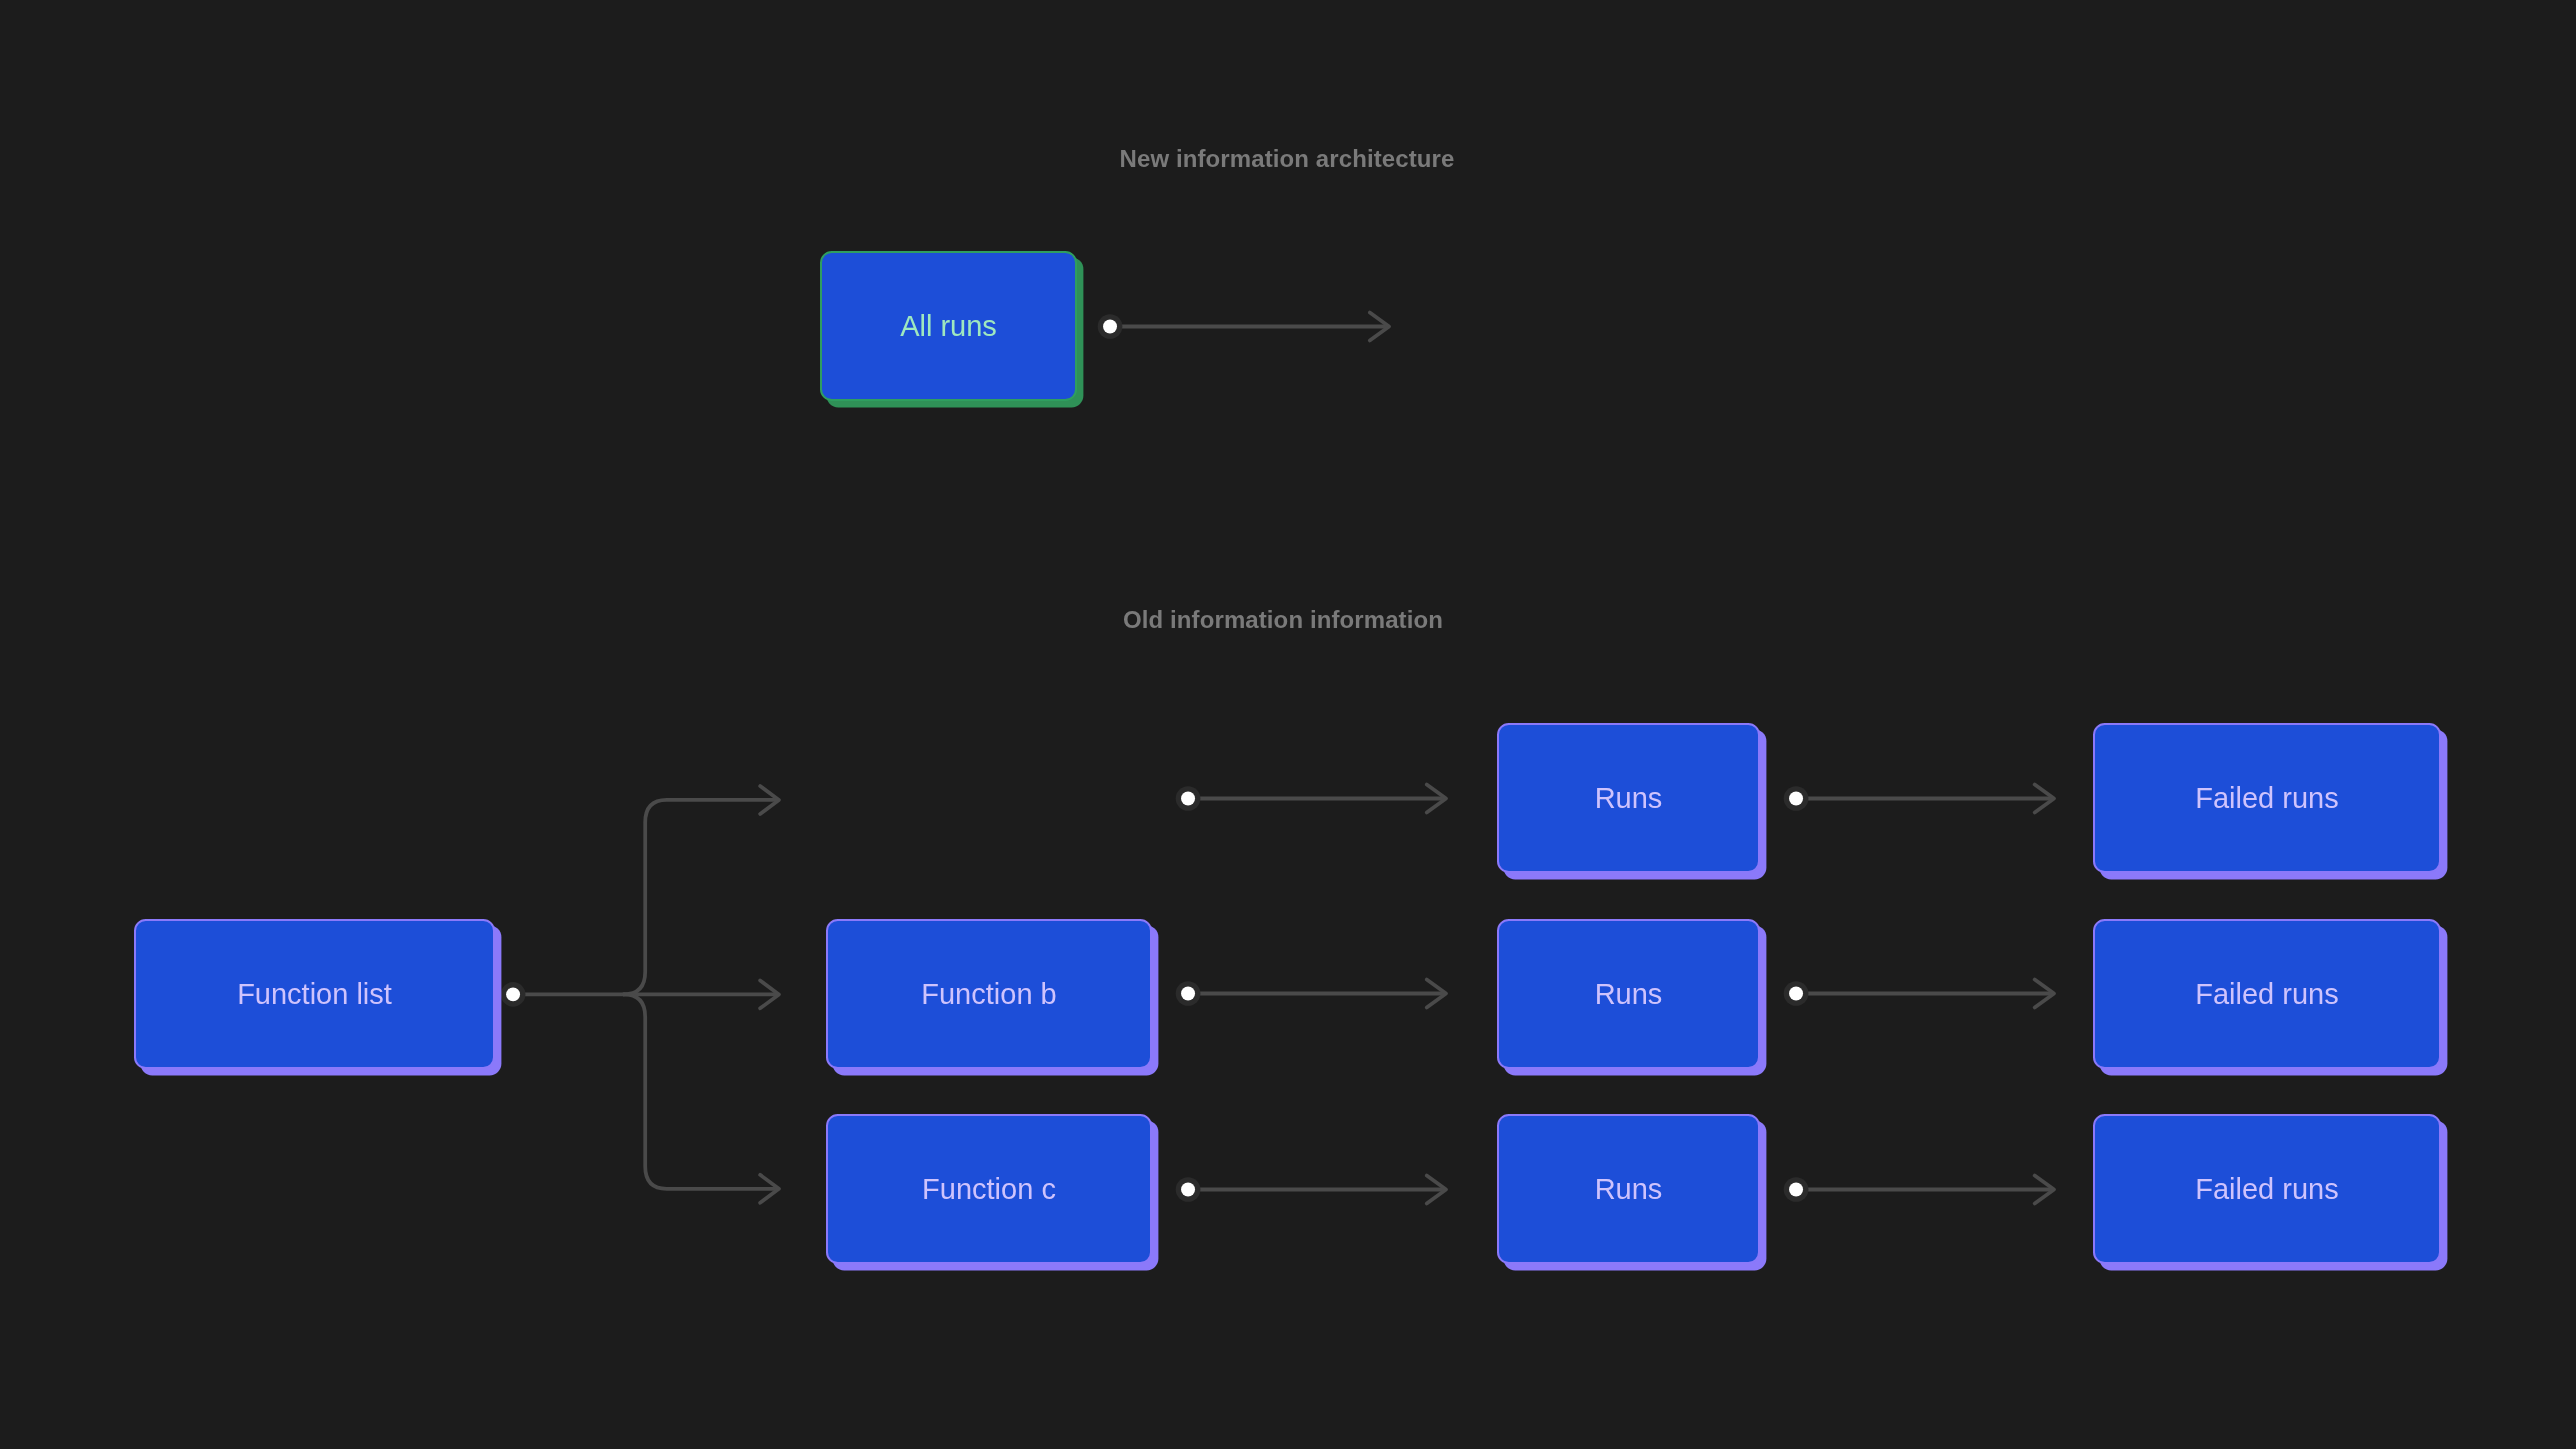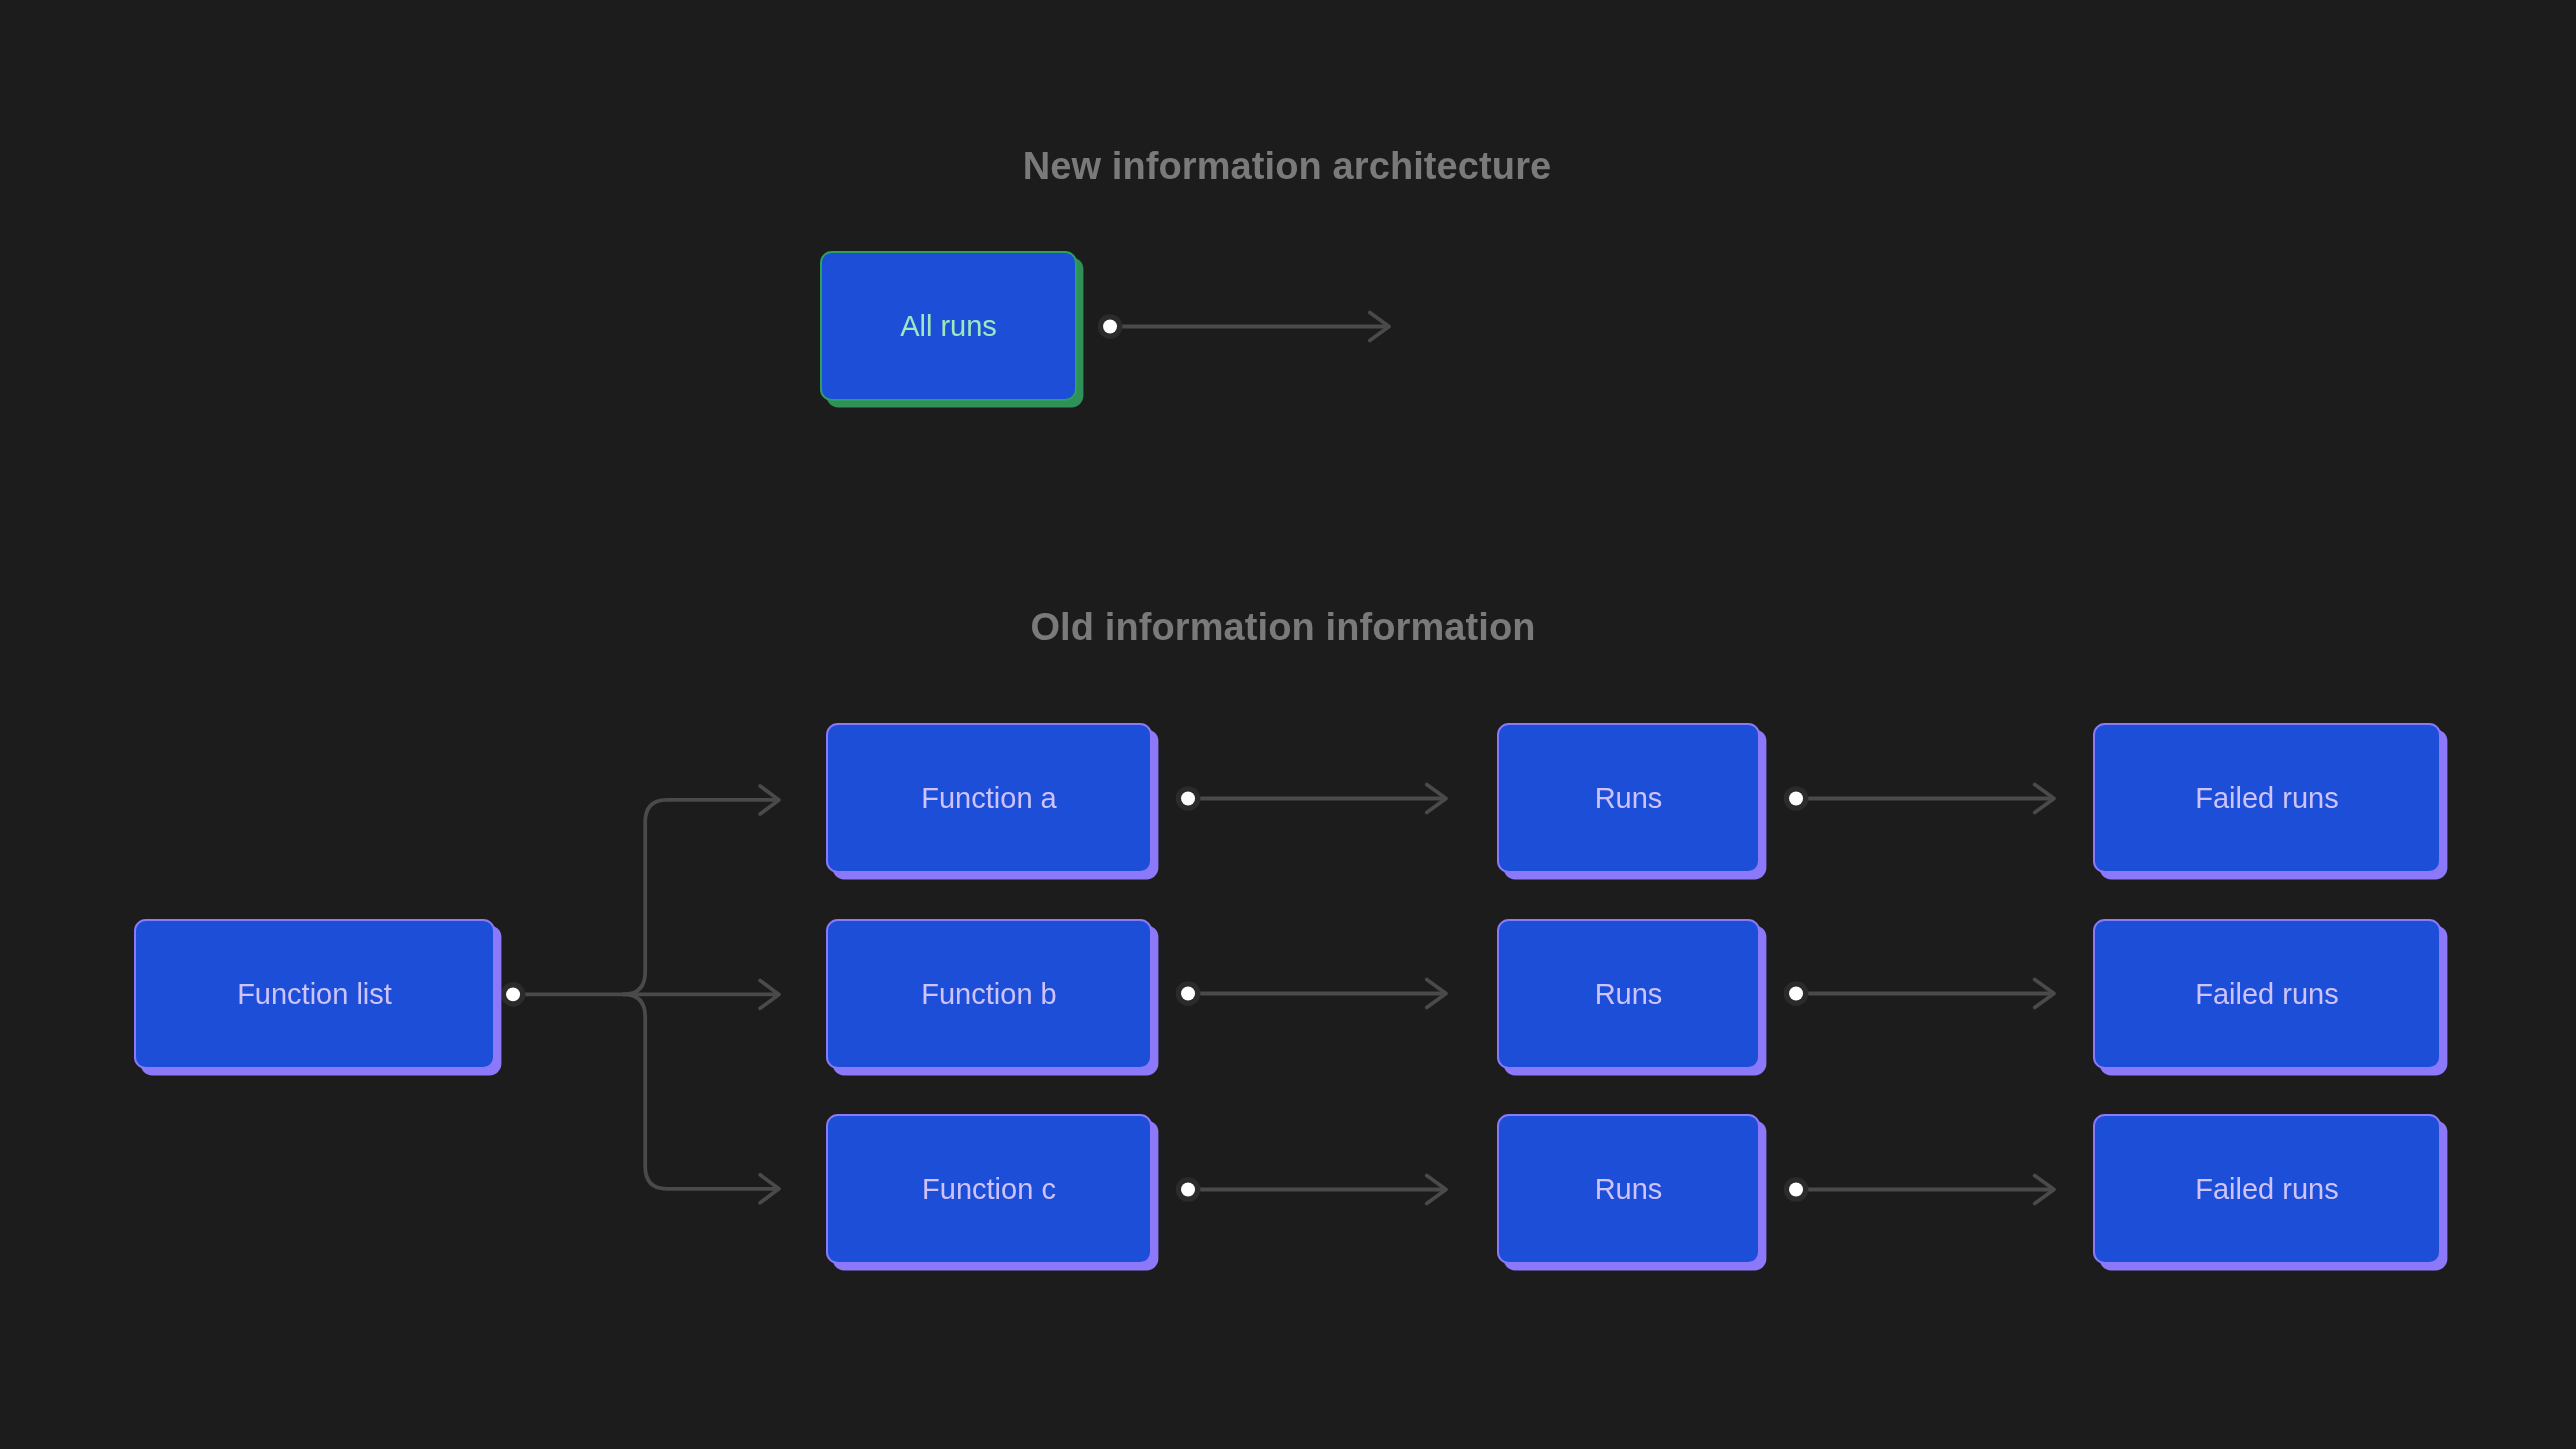--- a/index.html
+++ b/index.html
@@ -7,21 +7,21 @@
     width:2576px;height:1449px;
     background:#1c1c1c;
     font-family:"Liberation Sans","DejaVu Sans",sans-serif;
     overflow:hidden;position:relative;
   }
   #stage{position:absolute;inset:0;}
 
   .section-title{
     position:absolute;
     color:#7a7a7a;
-    font-size:38px;
+    font-size:24px;
     font-weight:700;
     letter-spacing:0.1px;
     white-space:nowrap;
     transform:translateX(-50%);
   }
 
   
   .node{
     position:absolute;
     box-sizing:border-box;
@@ -84,21 +84,20 @@
     <path d="M 232 442 Q 272 442 272 400 L 272 122 Q 272 80 312 80 L 518 80"></path>
     <path d="M 486 54 L 521 80 L 486 106"></path>
 
     <path d="M 232 442 Q 272 442 272 484 L 272 762 Q 272 804 312 804 L 518 804"></path>
     <path d="M 486 778 L 521 804 L 486 830"></path>
 
     <circle class="dot-ring" cx="26" cy="442" r="23"></circle>
     <circle class="dot-core" cx="26" cy="442" r="13"></circle>
   </svg>
 
-  <div class="node purple" style="left:826px;top:723px;width:326px;height:150px;">Function a</div>
 
   <svg class="conn" style="left:1173px;top:777px;width:301px;height:43px;" viewBox="0 0 560 80">
     <line x1="30" y1="40" x2="505" y2="40"></line>
     <path d="M 472 14 L 508 40 L 472 66"></path>
     <circle class="dot-ring" cx="28" cy="40" r="23"></circle>
     <circle class="dot-core" cx="28" cy="40" r="13"></circle>
   </svg>
 
   <div class="node purple" style="left:1497px;top:723px;width:263px;height:150px;">Runs</div>
 

